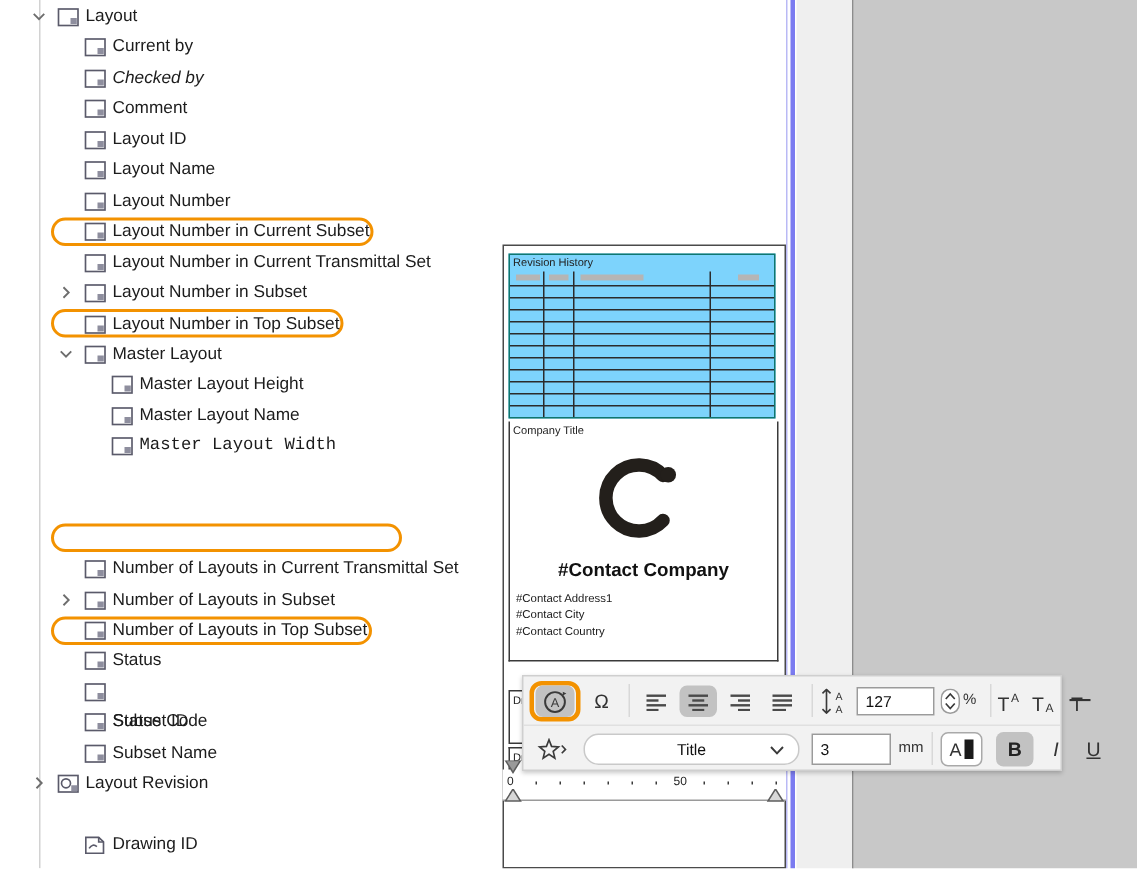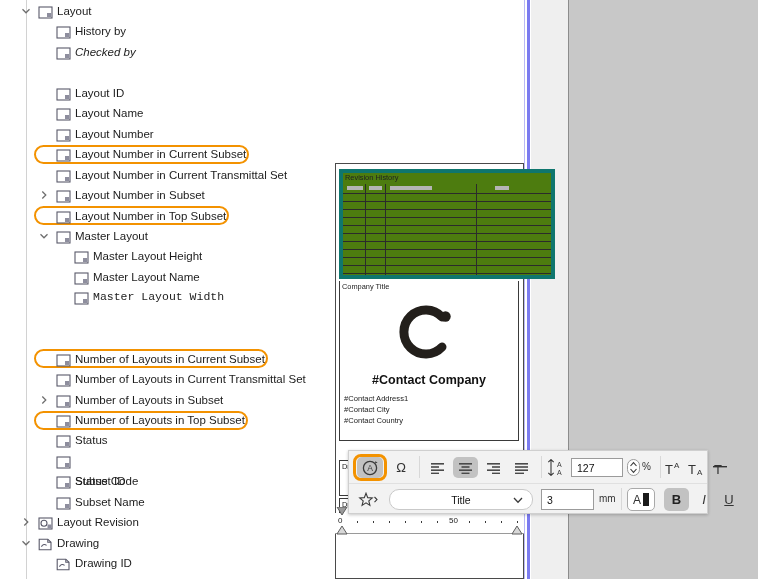--- a/index.html
+++ b/index.html
@@ -29,22 +29,22 @@
   .tlabel{position:absolute;font-size:11.5px;color:#1c1c1c;white-space:nowrap;line-height:20px;top:0;}
 
   .pill{position:absolute;height:19px;border:2px solid #f39200;border-radius:10px;
         box-sizing:border-box;background:transparent;}
 
   
   #doc{position:absolute;left:335px;top:163px;width:189px;height:416px;background:#fff;
        border:1px solid #4a4a4a;box-sizing:border-box;}
   .sect-label{font-size:7.4px;color:#222;font-family:"Liberation Sans",sans-serif;
               padding-left:2px;line-height:10px;}
-  #revbox{position:absolute;left:3px;top:5px;width:216px;height:110px;border:4px solid #0f766e;
-          box-sizing:border-box;background:#4d7c0f;}
+  #revbox{position:absolute;left:3px;top:5px;width:178px;height:110px;border:1px solid #0f766e;
+          box-sizing:border-box;background:#7dd3fc;}
   #revtable{position:absolute;left:0;top:11px;right:0;bottom:0;}
   .rrow{position:absolute;left:0;right:0;height:1px;background:#2b2b2b;}
   .rcol{position:absolute;top:0;bottom:0;width:1px;background:#2b2b2b;}
   .phbar{position:absolute;height:4px;background:#b5b5b5;}
 
   #companybox{position:absolute;left:3px;top:117px;width:180px;height:160px;border:1px solid #3a3a3a;
               box-sizing:border-box;background:#fff;border-top:none;}
   #logo{position:absolute;left:58px;top:22px;width:58px;height:58px;}
   #company-name{position:absolute;left:0;right:0;top:92px;text-align:center;font-weight:bold;
                 font-size:12.5px;color:#111;}
@@ -101,28 +101,35 @@
           <rect x="1" y="1" width="13" height="11" fill="#fff" stroke="#5a5a6a" stroke-width="1.1"></rect>
           <rect x="9" y="7" width="4.2" height="4" fill="#8e8e9e"></rect>
         </svg></div>
       <div class="tlabel" style="left: 57px;">Layout</div>
     </div>
     <div class="row" style="top: 21.45px;">
       <div class="tico" style="left: 56px; top: 4px;"><svg width="15" height="13" viewBox="0 0 15 13">
           <rect x="1" y="1" width="13" height="11" fill="#fff" stroke="#5a5a6a" stroke-width="1.1"></rect>
           <rect x="9" y="7" width="4.2" height="4" fill="#8e8e9e"></rect>
         </svg></div>
-      <div class="tlabel" style="left: 75px;">History by</div>
+      <div class="tlabel" style="left: 75px;">Current by</div>
     </div>
     <div class="row" style="top: 41.9px;">
       <div class="tico" style="left: 56px; top: 4px;"><svg width="15" height="13" viewBox="0 0 15 13">
           <rect x="1" y="1" width="13" height="11" fill="#fff" stroke="#5a5a6a" stroke-width="1.1"></rect>
           <rect x="9" y="7" width="4.2" height="4" fill="#8e8e9e"></rect>
         </svg></div>
       <div class="tlabel" style="left: 75px; font-style: italic;">Checked by</div>
+    </div>
+    <div class="row" style="top: 62.35px;">
+      <div class="tico" style="left: 56px; top: 4px;"><svg width="15" height="13" viewBox="0 0 15 13">
+          <rect x="1" y="1" width="13" height="11" fill="#fff" stroke="#5a5a6a" stroke-width="1.1"></rect>
+          <rect x="9" y="7" width="4.2" height="4" fill="#8e8e9e"></rect>
+        </svg></div>
+      <div class="tlabel" style="left: 75px;">Comment</div>
     </div>
     <div class="row" style="top: 82.8px;">
       <div class="tico" style="left: 56px; top: 4px;"><svg width="15" height="13" viewBox="0 0 15 13">
           <rect x="1" y="1" width="13" height="11" fill="#fff" stroke="#5a5a6a" stroke-width="1.1"></rect>
           <rect x="9" y="7" width="4.2" height="4" fill="#8e8e9e"></rect>
         </svg></div>
       <div class="tlabel" style="left: 75px;">Layout ID</div>
     </div>
     <div class="row" style="top: 103.25px;">
       <div class="tico" style="left: 56px; top: 4px;"><svg width="15" height="13" viewBox="0 0 15 13">
@@ -200,27 +207,20 @@
       <div class="tlabel" style="left: 93px;">Master Layout Name</div>
     </div>
     <div class="row" style="top: 287.3px;">
       <div class="tico" style="left: 74px; top: 4px;"><svg width="15" height="13" viewBox="0 0 15 13">
           <rect x="1" y="1" width="13" height="11" fill="#fff" stroke="#5a5a6a" stroke-width="1.1"></rect>
           <rect x="9" y="7" width="4.2" height="4" fill="#8e8e9e"></rect>
         </svg></div>
       <div class="tlabel" style="left: 93px; font-family: Liberation Mono, monospace;">Master Layout Width</div>
     </div>
     <div class="pill" style="left: 34px; top: 349.15px; width: 234px;"></div>
-    <div class="row" style="top: 348.65px;">
-      <div class="tico" style="left: 56px; top: 4px;"><svg width="15" height="13" viewBox="0 0 15 13">
-          <rect x="1" y="1" width="13" height="11" fill="#fff" stroke="#5a5a6a" stroke-width="1.1"></rect>
-          <rect x="9" y="7" width="4.2" height="4" fill="#8e8e9e"></rect>
-        </svg></div>
-      <div class="tlabel" style="left: 75px;">Number of Layouts in Current Subset</div>
-    </div>
     <div class="row" style="top: 369.1px;">
       <div class="tico" style="left: 56px; top: 4px;"><svg width="15" height="13" viewBox="0 0 15 13">
           <rect x="1" y="1" width="13" height="11" fill="#fff" stroke="#5a5a6a" stroke-width="1.1"></rect>
           <rect x="9" y="7" width="4.2" height="4" fill="#8e8e9e"></rect>
         </svg></div>
       <div class="tlabel" style="left: 75px;">Number of Layouts in Current Transmittal Set</div>
     </div>
     <div class="row" style="top: 389.55px;">
       <div class="chev" style="left: 39px; top: 5px;">
         <svg width="10" height="10">
@@ -274,33 +274,20 @@
         <svg width="10" height="10">
           <path d="M3.3 1.5 L6.8 5 L3.3 8.5" fill="none" stroke="#6d6d6d" stroke-width="1.25"></path>
         </svg>
       </div>
       <div class="tico" style="left: 38px; top: 4px;"><svg width="15" height="13" viewBox="0 0 15 13">
           <rect x="1" y="1" width="13" height="11" fill="#fff" stroke="#5a5a6a" stroke-width="1.1"></rect>
           <circle cx="6" cy="6.2" r="3" fill="none" stroke="#5a5a6a" stroke-width="1.1"></circle>
           <rect x="9.5" y="7.5" width="4" height="4" fill="#8e8e9e"></rect>
         </svg></div>
       <div class="tlabel" style="left: 57px;">Layout Revision</div>
-    </div>
-    <div class="row" style="top: 532.7px;">
-      <div class="chev" style="left: 21px; top: 5px;">
-        <svg width="10" height="10">
-          <path d="M1.5 3.3 L5 6.8 L8.5 3.3" fill="none" stroke="#6d6d6d" stroke-width="1.25"></path>
-        </svg>
-      </div>
-      <div class="tico" style="left: 38px; top: 4px;"><svg width="15" height="13" viewBox="0 0 15 13">
-          <path d="M1.2 1.2 h8.6 l3.2 3.1 v7.5 h-11.8 z" fill="#fff" stroke="#5a5a6a" stroke-width="1.1"></path>
-          <path d="M9.8 1.2 v3.1 h3.2" fill="none" stroke="#5a5a6a" stroke-width="1.1"></path>
-          <path d="M3.4 8.6 q2.4 -3.6 5.2 -1.2" fill="none" stroke="#5a5a6a" stroke-width="1.1"></path>
-        </svg></div>
-      <div class="tlabel" style="left: 57px;">Drawing</div>
     </div>
     <div class="row" style="top: 553.15px;">
       <div class="tico" style="left: 56px; top: 4px;"><svg width="15" height="13" viewBox="0 0 15 13">
           <path d="M1.2 1.2 h8.6 l3.2 3.1 v7.5 h-11.8 z" fill="#fff" stroke="#5a5a6a" stroke-width="1.1"></path>
           <path d="M9.8 1.2 v3.1 h3.2" fill="none" stroke="#5a5a6a" stroke-width="1.1"></path>
           <path d="M3.4 8.6 q2.4 -3.6 5.2 -1.2" fill="none" stroke="#5a5a6a" stroke-width="1.1"></path>
         </svg></div>
       <div class="tlabel" style="left: 75px;">Drawing ID</div>
     </div>
   </div>

